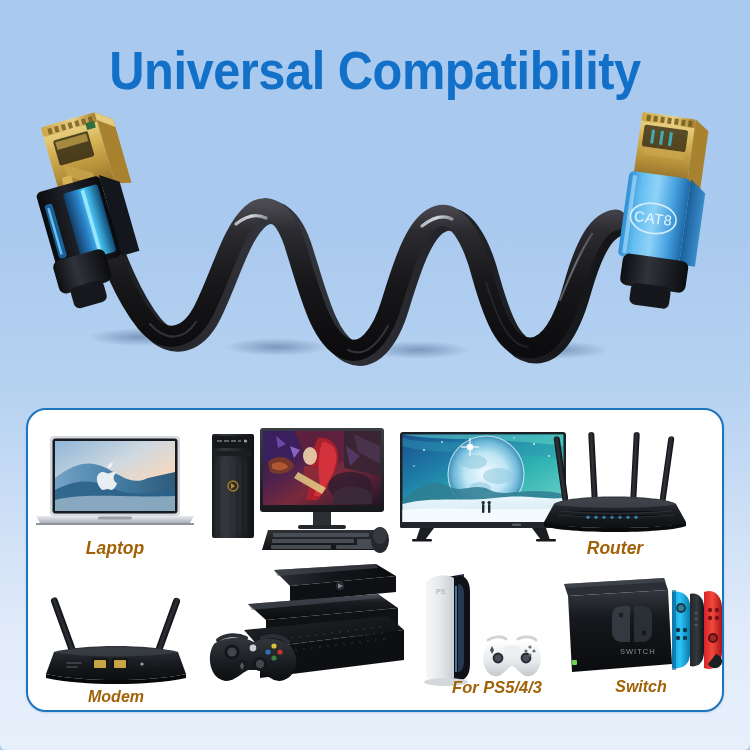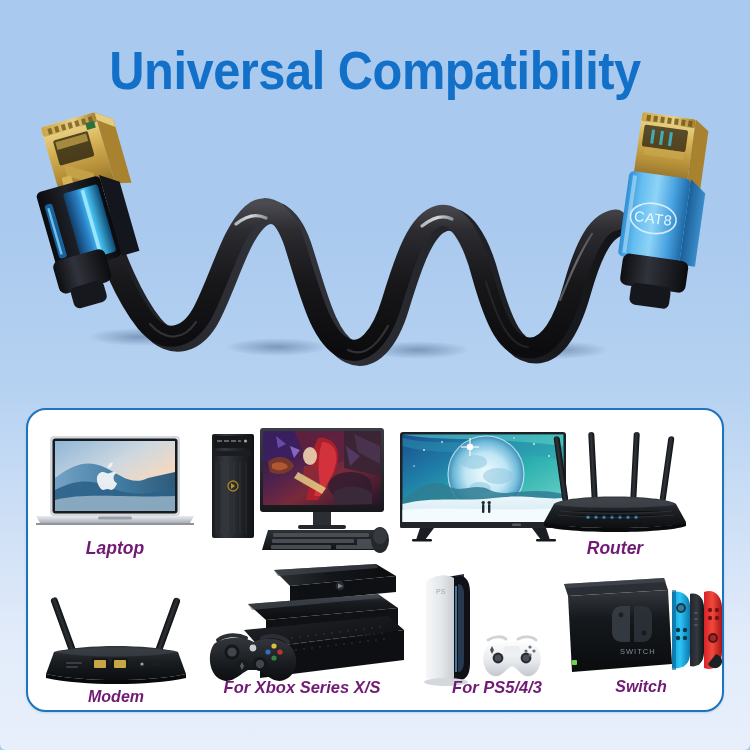--- a/index.html
+++ b/index.html
@@ -42,21 +42,21 @@
     box-sizing:border-box;
     box-shadow:0 1px 2px rgba(25,90,150,.18);
   }
   .grid{position:absolute;left:0;top:0;width:100%;height:100%;}
   .cell{position:absolute;box-sizing:border-box;}
   .art{position:absolute;left:0;top:0;width:100%;height:100%;}
   .cap{
     position:absolute;left:0;width:100%;text-align:center;
     font-family:"Liberation Sans",sans-serif;
     font-weight:bold;font-style:italic;
-    color:#701a75;
+    color:#a16207;
     white-space:nowrap;
   }
   .r1 .cap{top:122px;font-size:17.5px;}
   .r2 .cap{top:118px;font-size:16px;}
   .cap.small{font-size:16.5px;}
 </style>
 </head>
 <body>
 
 <div id="stage">
@@ -641,21 +641,20 @@
             <circle cx="80" cy="92" r="2.6" fill="#c0352e"></circle>
             <circle cx="68" cy="92" r="2.6" fill="#2f6fc0"></circle>
             <circle cx="74" cy="98" r="2.6" fill="#35833f"></circle>
 
             <circle cx="53" cy="88" r="3.4" fill="#e6eaee" opacity=".85"></circle>
 
             <path d="M18,80 C26,74 38,74 46,78" stroke="#2b2f35" stroke-width="4" fill="none" stroke-linecap="round"></path>
             <path d="M62,78 C70,74 82,76 88,82" stroke="#2b2f35" stroke-width="4" fill="none" stroke-linecap="round"></path>
           </g>
         </svg>
-        <div class="cap small">For Xbox Series X/S</div>
       </div>
 
       <div class="cell r2" style="left:384px;top:150px;width:170px;height:152px;">
         <svg class="art" viewBox="0 0 170 152">
           <defs>
             <linearGradient id="psWhite" x1="0" y1="0" x2="1" y2="0">
               <stop offset="0%" stop-color="#f6f7f9"></stop>
               <stop offset="55%" stop-color="#e4e7ea"></stop>
               <stop offset="100%" stop-color="#c8ccd1"></stop>
             </linearGradient>

